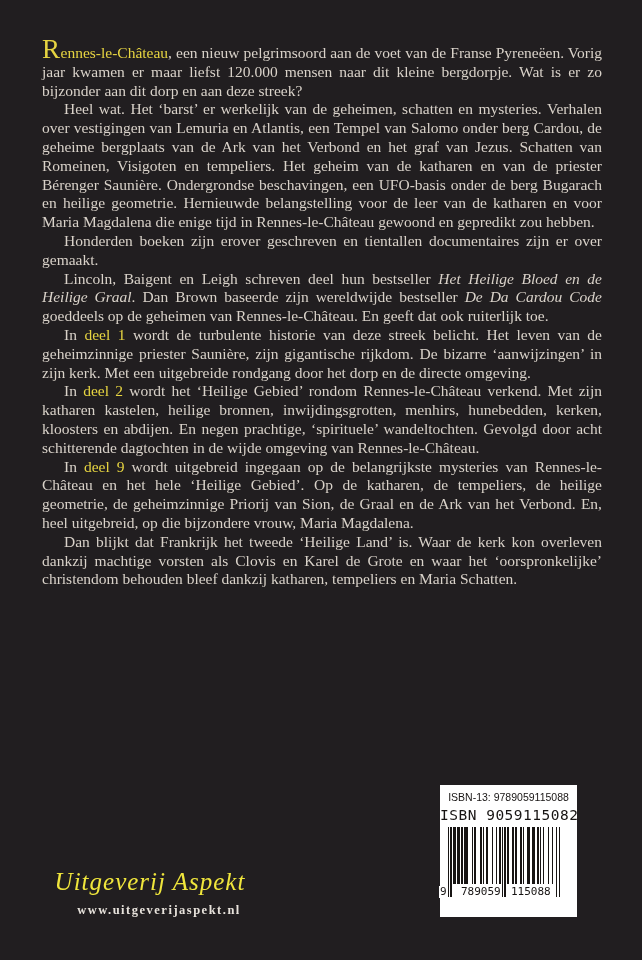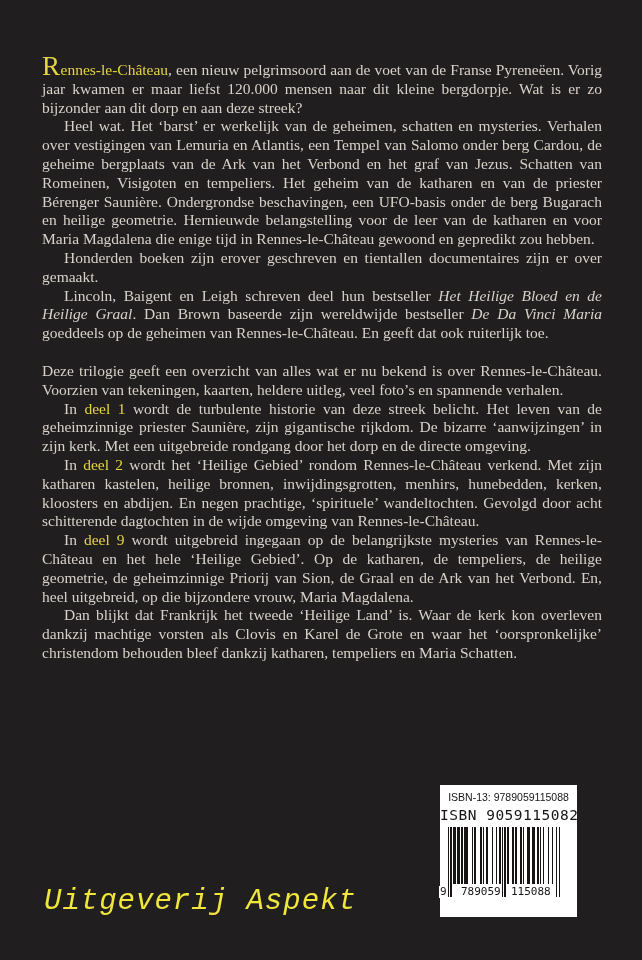--- a/index.html
+++ b/index.html
@@ -12,21 +12,21 @@
   html,body{background:#000;}
   .cover{
     position:relative;
     width:642px;height:960px;
     background:var(--bg);
     overflow:hidden;
     font-family:"Liberation Serif", serif;
   }
   .text-block{
     position:absolute;
-    top:61px;left:42px;right:40px;
+    top:44px;left:42px;right:40px;
     color:var(--ink);
     font-size:15.5px;
     line-height:18.8px;
     text-align:justify;
   }
   .para{margin:0;}
   .para.indent{text-indent:22px;font-family:Liberation Serif, serif;}
   .para.gap{margin-top:19px;}
   .dropcap{
     color:var(--yellow);
@@ -38,23 +38,23 @@
   .italic{font-style:italic;}
 
   .publisher{
     position:absolute;
     left:44px;bottom:42px;
     width:212px;
     text-align:center;
   }
   .publisher-name{
     color:var(--logo-yellow);
-    font-family:Liberation Mono, monospace;
+    font-family:Liberation Serif, serif;
     font-style:italic;
-    font-size:29px;
+    font-size:25px;
     line-height:32px;
     letter-spacing:1px;
     white-space:nowrap;
   }
   .publisher-site{
     margin-top:5px;
     color:#e8e3dc;
     font-weight:bold;
     font-size:12.5px;
     letter-spacing:1.5px;
@@ -113,30 +113,30 @@
 </head>
 <body>
 
 <div class="cover">
 
   <main class="text-block">
 
   <p class="para"><span class="dropcap">R</span><span class="accent">ennes-le-Château</span><span>, een nieuw pelgrimsoord aan de voet van de Franse Pyreneëen. Vorig jaar kwamen er maar liefst 120.000 mensen naar dit kleine bergdorpje. Wat is er zo bijzonder aan dit dorp en aan deze streek?</span></p>
       <p class="para indent"><span>Heel wat. Het ‘barst’ er werkelijk van de geheimen, schatten en mysteries. Verhalen over vestigingen van Lemuria en Atlantis, een Tempel van Salomo onder berg Cardou, de geheime bergplaats van de Ark van het Verbond en het graf van Jezus. Schatten van Romeinen, Visigoten en tempeliers. Het geheim van de katharen en van de priester Bérenger Saunière. Ondergrondse beschavingen, een UFO-basis onder de berg Bugarach en heilige geometrie. Hernieuwde belangstelling voor de leer van de katharen en voor Maria Magdalena die enige tijd in Rennes-le-Château gewoond en gepredikt zou hebben.</span></p>
       <p class="para indent"><span>Honderden boeken zijn erover geschreven en tientallen documentaires zijn er over gemaakt.</span></p>
-      <p class="para indent"><span>Lincoln, Baigent en Leigh schreven deel hun bestseller </span><span class="italic">Het Heilige Bloed en de Heilige Graal</span><span>. Dan Brown baseerde zijn wereldwijde bestseller </span><span class="italic">De Da Vinci Maria</span><span> goeddeels op de geheimen van Rennes-le-Château. En geeft dat ook ruiterlijk toe.</span></p>
-      <p class="para gap"><span>Deze trilogie geeft een overzicht van alles wat er nu bekend is over Rennes-le-Château. Voorzien van tekeningen, kaarten, heldere uitleg, veel foto’s en spannende verhalen.</span></p>
+      <p class="para indent"><span>Lincoln, Baigent en Leigh schreven deel hun bestseller </span><span class="italic">Het Heilige Bloed en de Heilige Graal</span><span>. Dan Brown baseerde zijn wereldwijde bestseller </span><span class="italic">De Da Cardou Code</span><span> goeddeels op de geheimen van Rennes-le-Château. En geeft dat ook ruiterlijk toe.</span></p>
       <p class="para indent"><span>In </span><span class="accent">deel 1</span><span> wordt de turbulente historie van deze streek belicht. Het leven van de geheimzinnige priester Saunière, zijn gigantische rijkdom. De bizarre ‘aanwijzingen’ in zijn kerk. Met een uitgebreide rondgang door het dorp en de directe omgeving.</span></p>
       <p class="para indent"><span>In </span><span class="accent">deel 2</span><span> wordt het ‘Heilige Gebied’ rondom Rennes-le-Château verkend. Met zijn katharen kastelen, heilige bronnen, inwijdingsgrotten, menhirs, hunebedden, kerken, kloosters en abdijen. En negen prachtige, ‘spirituele’ wandeltochten. Gevolgd door acht schitterende dagtochten in de wijde omgeving van Rennes-le-Château.</span></p>
       <p class="para indent"><span>In </span><span class="accent">deel 9</span><span> wordt uitgebreid ingegaan op de belangrijkste mysteries van Rennes-le-Château en het hele ‘Heilige Gebied’. Op de katharen, de tempeliers, de heilige geometrie, de geheimzinnige Priorij van Sion, de Graal en de Ark van het Verbond. En, heel uitgebreid, op die bijzondere vrouw, Maria Magdalena.</span></p>
       <p class="para indent"><span>Dan blijkt dat Frankrijk het tweede ‘Heilige Land’ is. Waar de kerk kon overleven dankzij machtige vorsten als Clovis en Karel de Grote en waar het ‘oorspronkelijke’ christendom behouden bleef dankzij katharen, tempeliers en Maria Schatten.</span></p>
     </main>
 
   <div class="publisher">
     <div class="publisher-name">Uitgeverij Aspekt</div>
+    <div class="publisher-site">www.uitgeverijaspekt.nl</div>
   </div>
 
   <div class="isbn-box">
     <div class="isbn13">ISBN-13: 9789059115088</div>
     <div class="isbn10">ISBN 9059115082</div>
     <div class="barcode-wrap">
       <div class="bars">
           <div style="flex: 0 0 auto; width: 1.18px; height: 70px; background: rgb(23, 20, 19);"></div>
           <div style="flex: 0 0 auto; width: 1.18px; height: 70px; background: transparent;"></div>
           <div style="flex: 0 0 auto; width: 1.18px; height: 70px; background: rgb(23, 20, 19);"></div>

